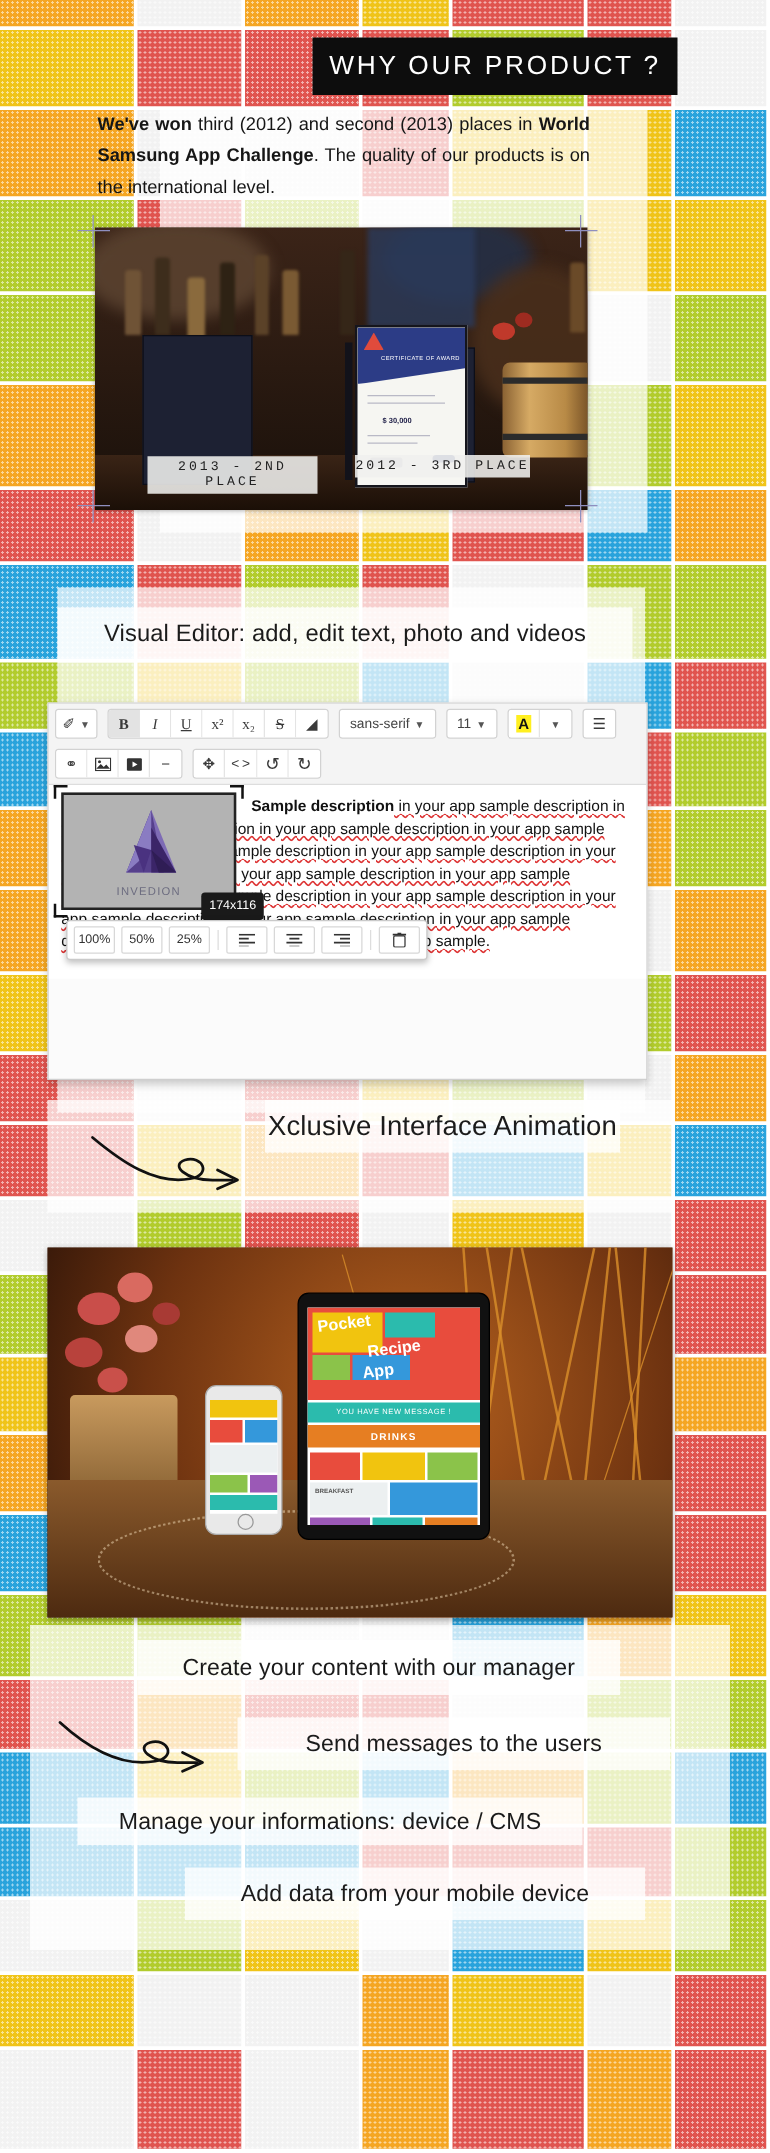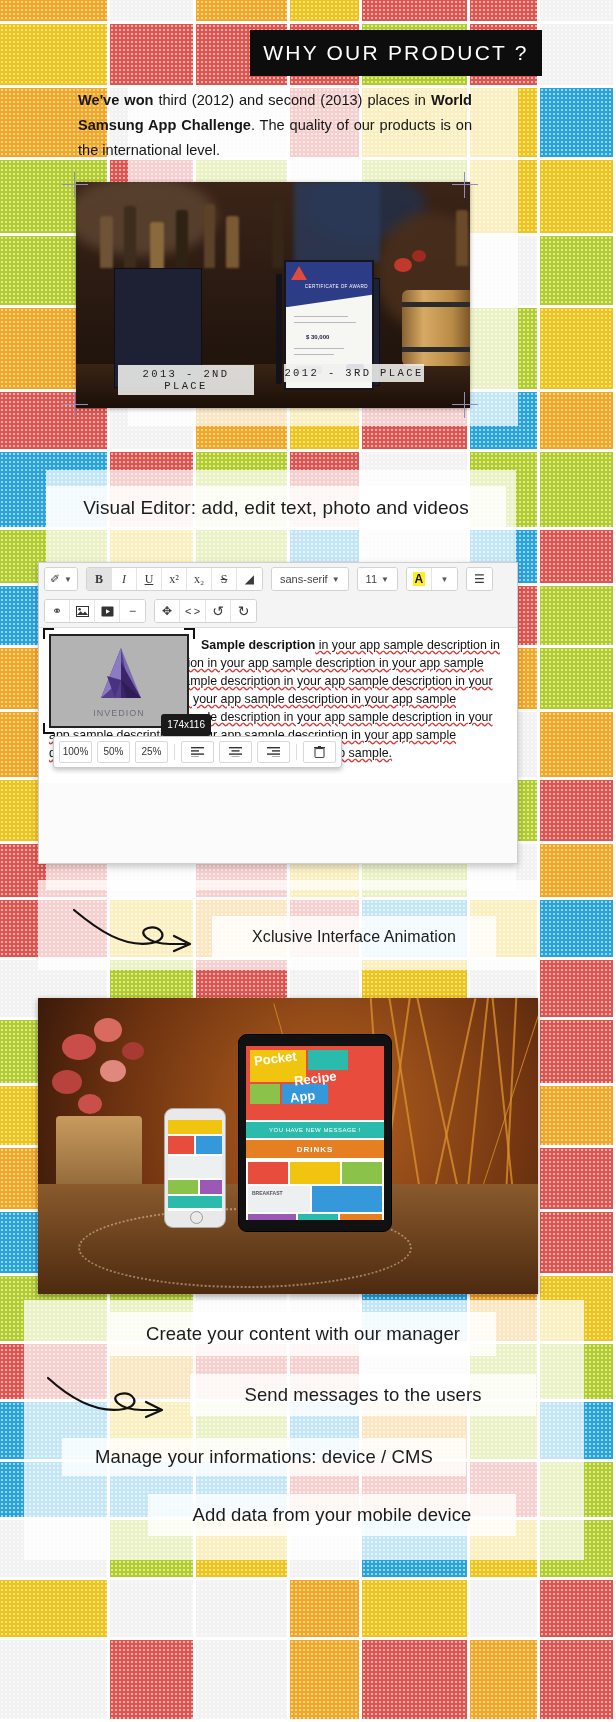--- a/index.html
+++ b/index.html
@@ -532,21 +532,21 @@
     <p style="text-indent:152px">
       <b>Sample description</b><span class="spw"> in your app sample description in your app sample description in your app sample description in your app sample description in your app sample description in your app sample description in your app sample description in your app sample description in your app sample description in your app sample description in your app sample description in your app sample description in your app sample description in your app sample description in your app sample description in your app sample.</span>
     </p>
   </div>
 </div>
 
 <svg class="arrow" style="left:66px;top:900px;width:130px;height:60px" viewBox="0 0 130 60">
   <path d="M8 10 C32 30 58 48 86 43 C104 40 96 24 82 28 C70 32 82 44 104 44 L120 44" fill="none" stroke="#111" stroke-width="2.2" stroke-linecap="round"></path>
   <path d="M108 36 L124 44 L108 51" fill="none" stroke="#111" stroke-width="2.2" stroke-linecap="round" stroke-linejoin="round"></path>
 </svg>
-<div class="banner" id="b-anim" style="left:212px;top:916px;width:284px;height:42px;font-size:16px">
+<div class="banner" id="b-anim" style="left:212px;top:880px;width:284px;height:42px;font-size:22px">
   <span>Xclusive Interface Animation</span>
 </div>
 
 <div id="devices" style="left:38px;top:998px;width:500px;height:296px">
   <div style="position:absolute;inset:0;background:radial-gradient(circle at 58% 40%,#b8631f,#6d3210 62%,#2e1408)"></div>
 
   <div class="straw" style="left:330px;top:-10px;width:2px;height:300px;transform:rotate(8deg)"></div>
   <div class="straw" style="left:352px;top:-10px;width:2px;height:300px;transform:rotate(-4deg)"></div>
   <div class="straw" style="left:374px;top:-6px;width:2px;height:300px;transform:rotate(12deg)"></div>
   <div class="straw" style="left:396px;top:-12px;width:2px;height:300px;transform:rotate(-9deg)"></div>

